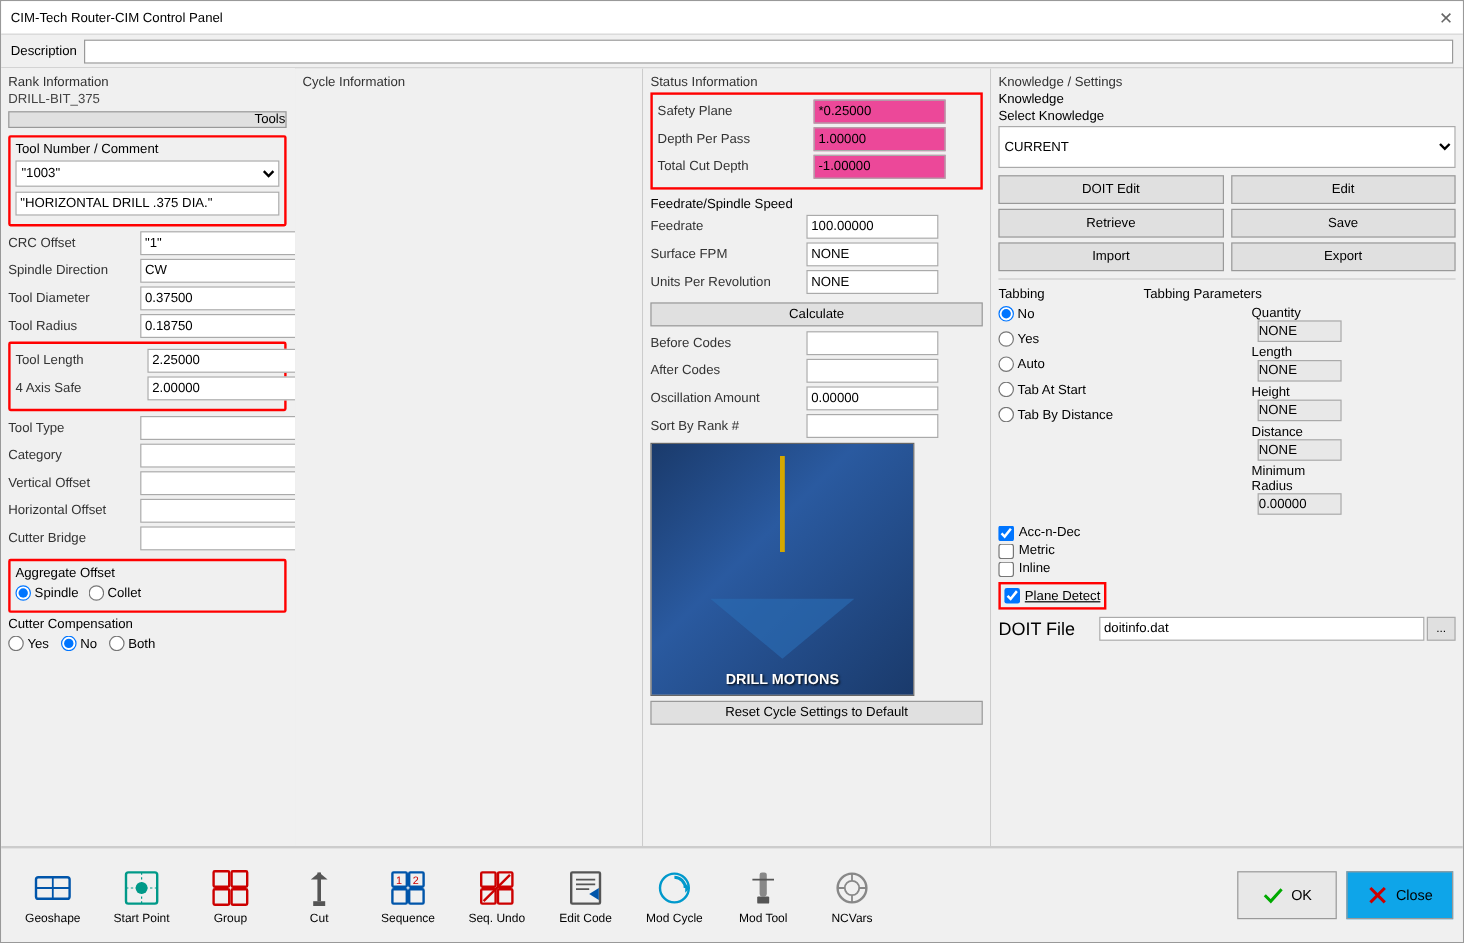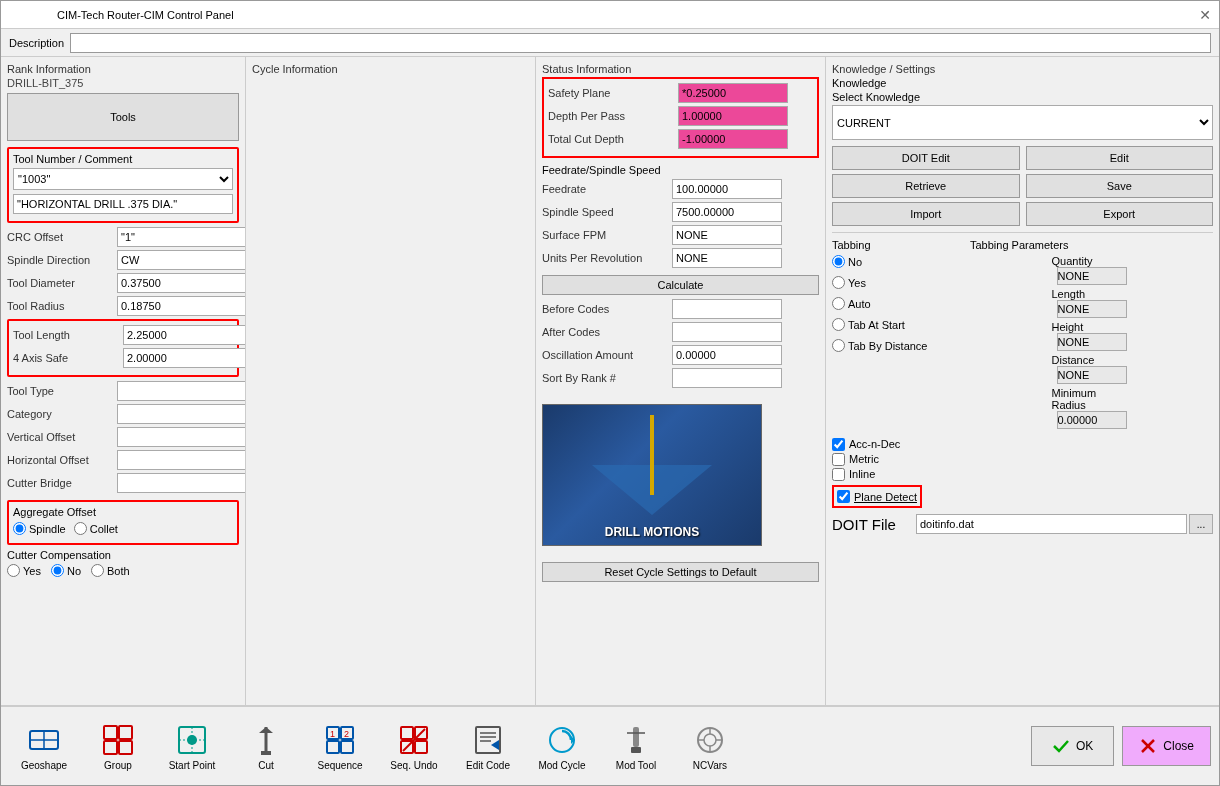--- a/index.html
+++ b/index.html
@@ -1,39 +1,39 @@
 <!DOCTYPE html>
 <html><head>
   <meta charset="utf-8">
   <style>
     * { box-sizing: border-box; margin: 0; padding: 0; }
     body { font-family: 'Segoe UI', Tahoma, Arial, sans-serif; font-size: 11px; background: #f0f0f0; color: #000; width: 1220px; height: 786px; overflow: hidden; }
     
     .window { width: 1220px; height: 786px; background: #f0f0f0; border: 1px solid #999; display: flex; flex-direction: column; }
     
     .title-bar { background: #fff; border-bottom: 1px solid #ccc; padding: 4px 8px; display: flex; justify-content: space-between; align-items: center; height: 28px; }
-    .title-bar-text { font-size: 11px; color: #000; margin-left: 48px; }
+    .title-bar-text { font-size: 11px; color: #000; }
     .title-bar-close { font-size: 14px; cursor: pointer; color: #666; }
     
     .desc-row { display: flex; align-items: center; padding: 4px 8px; background: #f0f0f0; border-bottom: 1px solid #ccc; height: 28px; }
     .desc-row label { margin-right: 6px; font-size: 11px; }
     .desc-input { flex: 1; height: 20px; border: 1px solid #999; padding: 1px 3px; font-size: 11px; }
     
     .main-content { flex: 1; display: flex; overflow: hidden; }
     
     
     .col-tool { width: 245px; border-right: 1px solid #ccc; padding: 6px; background: #f0f0f0; overflow-y: auto; }
     .col-cycle { width: 290px; border-right: 1px solid #ccc; padding: 6px; background: #f0f0f0; }
     .col-status { width: 290px; border-right: 1px solid #ccc; padding: 6px; background: #f0f0f0; }
     .col-knowledge { flex: 1; padding: 6px; background: #f0f0f0; }
     
     .section-title { font-size: 11px; color: #333; margin-bottom: 2px; font-weight: normal; }
     .section-subtitle { font-size: 11px; color: #444; margin-bottom: 4px; }
     
-    .tools-btn { width: 100%; background: #e0e0e0; border: 1px solid #999; padding: 17px; text-align: center; cursor: pointer; margin-bottom: 6px; font-size: 11px; }
+    .tools-btn { width: 100%; background: #e0e0e0; border: 1px solid #999; padding: 0; text-align: right; cursor: pointer; margin-bottom: 6px; font-size: 11px; }
     
     .red-border { border: 2px solid red; padding: 4px; margin-bottom: 4px; border-radius: 2px; }
     
     .field-row { display: flex; align-items: center; margin-bottom: 3px; }
     .field-label { width: 110px; font-size: 11px; color: #333; flex-shrink: 0; }
     .field-input { flex: 1; height: 20px; border: 1px solid #aaa; padding: 1px 3px; font-size: 11px; background: #fff; }
     .field-input-wide { width: 100%; height: 20px; border: 1px solid #aaa; padding: 1px 3px; font-size: 11px; background: #fff; margin-bottom: 3px; }
     
     .dropdown { height: 22px; border: 1px solid #aaa; font-size: 11px; background: #fff; width: 100%; }
     
@@ -44,35 +44,35 @@
     
     
     .status-highlighted { border: 2px solid red; padding: 4px; margin-bottom: 6px; }
     .status-field-row { display: flex; align-items: center; margin-bottom: 3px; }
     .status-label { width: 130px; font-size: 11px; color: #333; flex-shrink: 0; }
     .status-input { width: 110px; height: 20px; border: 1px solid #aaa; padding: 1px 3px; font-size: 11px; background: #fff; }
     .status-input-red { background: #ec4899; }
     
     .calc-btn { width: 100%; background: #e0e0e0; border: 1px solid #999; padding: 3px; text-align: center; cursor: pointer; margin: 4px 0; font-size: 11px; }
     
-    .drill-img { width: 220px; height: 142px; background: linear-gradient(135deg, #1a3a6b 0%, #2a5aa0 40%, #1a3a6b 100%); display: flex; flex-direction: column; align-items: center; justify-content: flex-end; position: relative; border: 1px solid #666; margin: 16px 0; }
+    .drill-img { width: 220px; height: 211px; background: linear-gradient(135deg, #1a3a6b 0%, #2a5aa0 40%, #1a3a6b 100%); display: flex; flex-direction: column; align-items: center; justify-content: flex-end; position: relative; border: 1px solid #666; margin: 4px 0; }
     .drill-img-label { color: #fff; font-size: 12px; font-weight: bold; padding-bottom: 6px; text-shadow: 1px 1px 2px #000; }
     .drill-arrow { position: absolute; top: 10px; left: 50%; transform: translateX(-50%); width: 4px; height: 80px; background: #d4a800; }
     .drill-triangle { position: absolute; bottom: 30px; left: 50%; transform: translateX(-50%); width: 0; height: 0; border-left: 60px solid transparent; border-right: 60px solid transparent; border-top: 50px solid #2a6ab0; opacity: 0.7; }
     
     .reset-btn { width: 100%; background: #e0e0e0; border: 1px solid #999; padding: 3px; text-align: center; cursor: pointer; font-size: 11px; }
     
     
     .knowledge-section { margin-bottom: 6px; }
     .knowledge-dropdown { width: 100%; height: 35px; border: 1px solid #aaa; font-size: 11px; background: #fff; margin-bottom: 6px; }
     
     .btn-row { display: flex; gap: 6px; margin-bottom: 4px; }
     .k-btn { flex: 1; background: #e0e0e0; border: 1px solid #999; padding: 3px 6px; text-align: center; cursor: pointer; font-size: 11px; height: 24px; }
     
-    .tabbing-section { display: flex; gap: 18px; margin-top: 6px; justify-content: space-between; }
+    .tabbing-section { display: flex; gap: 1px; margin-top: 6px; justify-content: space-between; }
     .tabbing-left { width: 120px; }
     .tabbing-right { flex: 1; }
     .tabbing-title { font-size: 11px; font-weight: normal; margin-bottom: 4px; }
     .tab-param-row { display: flex; align-items: center; margin-bottom: 3px; flex-direction: column; }
     .tab-param-label { width: 80px; font-size: 11px; }
     .tab-param-input { width: 70px; height: 18px; border: 1px solid #aaa; font-size: 11px; background: #e8e8e8; }
     
     .plane-detect-border { border: 2px solid red; padding: 3px; display: inline-flex; align-items: center; gap: 4px; margin: 2px 0; text-decoration: underline; }
     
     .doit-row { display: flex; align-items: center; margin-top: 4px; }
@@ -81,21 +81,21 @@
     .doit-browse { width: 24px; height: 20px; border: 1px solid #aaa; background: #e0e0e0; cursor: pointer; display: flex; align-items: center; justify-content: center; font-size: 10px; margin-left: 2px; }
     
     
     .toolbar { height: 80px; background: #f0f0f0; border-top: 2px solid #ccc; display: flex; align-items: center; padding: 0 8px; gap: 4px; }
     .toolbar-right { margin-left: auto; display: flex; gap: 8px; justify-content: center; }
     
     .tool-btn { display: flex; flex-direction: column; align-items: center; justify-content: center; width: 70px; height: 68px; cursor: pointer; border: none; background: transparent; font-size: 10px; gap: 2px; }
     .tool-icon { width: 36px; height: 36px; display: flex; align-items: center; justify-content: center; }
     
     .ok-btn { background: #e8e8e8; border: 1px solid #999; padding: 6px 20px; cursor: pointer; display: flex; align-items: center; gap: 6px; font-size: 12px; height: 40px; }
-    .close-btn { background: #f0abfc; border: 1px solid #999; padding: 4px 16px; cursor: pointer; display: flex; align-items: center; gap: 6px; font-size: 12px; height: 40px; }
+    .close-btn { background: #0ea5e9; border: 1px solid #999; padding: 4px 16px; cursor: pointer; display: flex; align-items: center; gap: 6px; font-size: 12px; height: 40px; }
     
     .divider { height: 1px; background: #ccc; margin: 4px 0; }
     
     .cutter-comp-row { display: flex; align-items: center; gap: 10px; margin-top: 3px; font-size: 11px; }
   </style>
 </head>
 <body>
 
 <div class="window">
 
@@ -231,24 +231,20 @@
           <span class="status-label">Total Cut Depth</span>
           <input class="status-input status-input-red" type="text" value="-1.00000" style="">
         </div>
       </div>
 
       <div style="font-size:11px; margin-bottom:3px;">Feedrate/Spindle Speed</div>
 
       <div class="status-field-row">
         <span class="status-label">Feedrate</span>
         <input class="status-input" type="text" value="100.00000" style="">
-      </div>
-      <div class="status-field-row">
-        <span class="status-label">Spindle Speed</span>
-        <input class="status-input" type="text" value="7500.00000" style="">
       </div>
       <div class="status-field-row">
         <span class="status-label">Surface FPM</span>
         <input class="status-input" type="text" value="NONE" style="">
       </div>
       <div class="status-field-row">
         <span class="status-label">Units Per Revolution</span>
         <input class="status-input" type="text" value="NONE" style="">
       </div>
 
@@ -397,39 +393,39 @@
           <line x1="3" y1="17" x2="31" y2="17" stroke="#0055aa" stroke-width="1.5"></line>
           <line x1="17" y1="8" x2="17" y2="26" stroke="#0055aa" stroke-width="1.5"></line>
         </svg>
       </div>
       <span>Geoshape</span>
     </button>
 
     <button class="tool-btn">
       <div class="tool-icon">
         <svg width="34" height="34" viewBox="0 0 34 34">
+          <rect x="4" y="4" width="26" height="26" rx="2" fill="none" stroke="#009988" stroke-width="2"></rect>
+          <circle cx="17" cy="17" r="5" fill="#009988"></circle>
+          <line x1="17" y1="4" x2="17" y2="30" stroke="#009988" stroke-width="1" stroke-dasharray="2,2"></line>
+          <line x1="4" y1="17" x2="30" y2="17" stroke="#009988" stroke-width="1" stroke-dasharray="2,2"></line>
+        </svg>
+      </div>
+      <span>Start Point</span>
+    </button>
+
+    <button class="tool-btn">
+      <div class="tool-icon">
+        <svg width="34" height="34" viewBox="0 0 34 34">
           <rect x="3" y="3" width="13" height="13" rx="1" fill="none" stroke="#cc0000" stroke-width="2"></rect>
           <rect x="18" y="3" width="13" height="13" rx="1" fill="none" stroke="#cc0000" stroke-width="2"></rect>
           <rect x="3" y="18" width="13" height="13" rx="1" fill="none" stroke="#cc0000" stroke-width="2"></rect>
           <rect x="18" y="18" width="13" height="13" rx="1" fill="none" stroke="#cc0000" stroke-width="2"></rect>
         </svg>
       </div>
       <span>Group</span>
-    </button>
-
-    <button class="tool-btn">
-      <div class="tool-icon">
-        <svg width="34" height="34" viewBox="0 0 34 34">
-          <rect x="4" y="4" width="26" height="26" rx="2" fill="none" stroke="#009988" stroke-width="2"></rect>
-          <circle cx="17" cy="17" r="5" fill="#009988"></circle>
-          <line x1="17" y1="4" x2="17" y2="30" stroke="#009988" stroke-width="1" stroke-dasharray="2,2"></line>
-          <line x1="4" y1="17" x2="30" y2="17" stroke="#009988" stroke-width="1" stroke-dasharray="2,2"></line>
-        </svg>
-      </div>
-      <span>Start Point</span>
     </button>
 
     <button class="tool-btn">
       <div class="tool-icon">
         <svg width="34" height="34" viewBox="0 0 34 34">
           <line x1="17" y1="4" x2="17" y2="28" stroke="#555" stroke-width="3"></line>
           <polygon points="10,10 17,4 24,10" fill="#555"></polygon>
           <rect x="12" y="28" width="10" height="4" fill="#555"></rect>
         </svg>
       </div>

